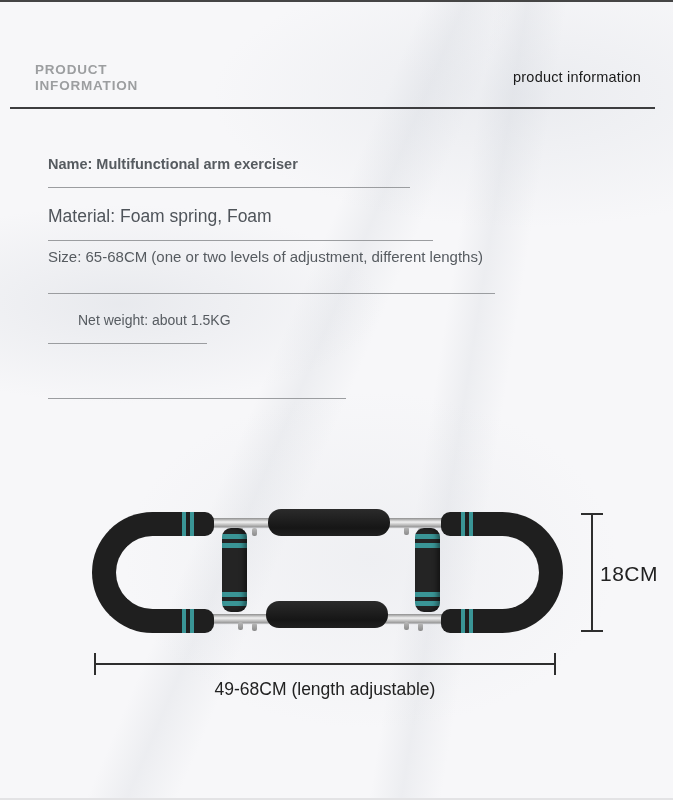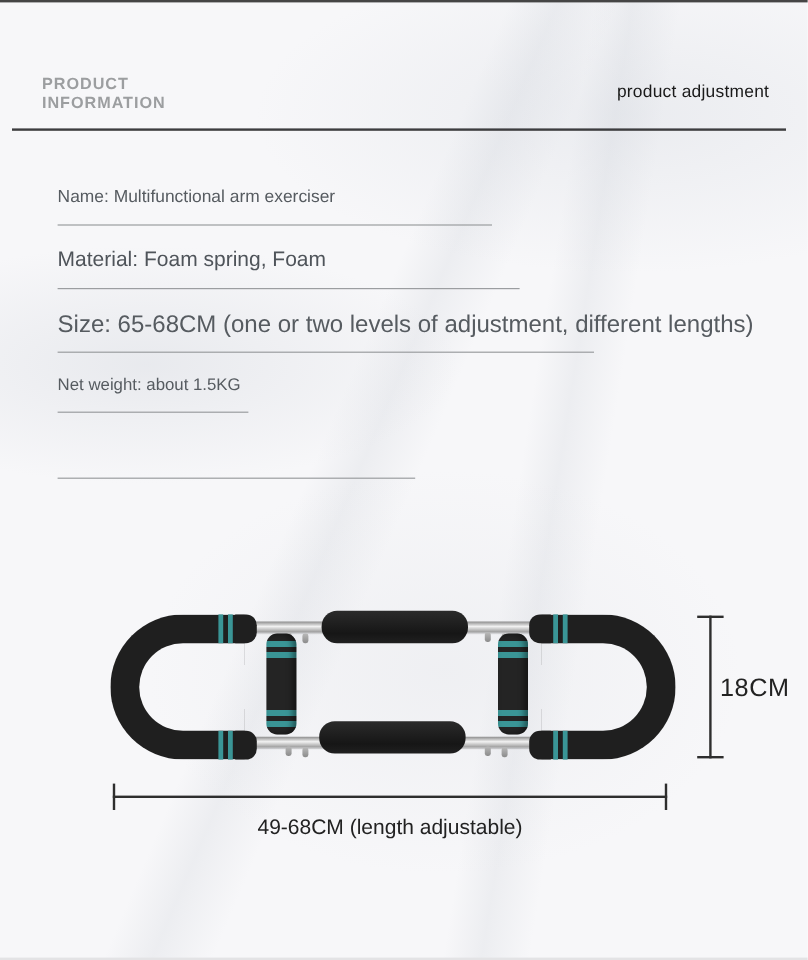--- a/index.html
+++ b/index.html
@@ -29,27 +29,27 @@
   }
   .hdr-right{
     position:absolute;right:32px;top:69px;
     font-size:14.5px;color:#1a1a1a;letter-spacing:0.2px;
   }
   .hdr-rule{position:absolute;left:10px;top:107px;width:645px;height:2px;background:#3d3d3f;}
 
   
   .spec{position:absolute;left:48px;color:#565b60;}
   .spec-underline{position:absolute;left:48px;height:1px;background:#9b9da0;}
-  .s-name{top:156px;font-size:14.5px;}
+  .s-name{top:156px;font-size:14.5px;font-weight:bold;}
   .u-name{top:187px;width:362px;}
   .s-material{top:206px;font-size:17.5px;color:#4f545a;}
   .u-material{top:240px;width:385px;}
-  .s-size{top:260px;font-size:20px;}
+  .s-size{top:248px;font-size:15px;}
   .u-size{top:293px;width:447px;}
-  .s-net{top:312px;font-size:14px;}
+  .s-net{top:312px;font-size:14px;margin-left:30px;}
   .u-net{top:343px;width:159px;}
   .s-app{top:371px;font-size:11px;}
   .u-app{top:398px;width:298px;}
 
   
   .bar{
     position:absolute;height:9px;border-radius:4px;
     background:linear-gradient(180deg,#8e8e8e,#f1f1f1 45%,#979797);
     box-shadow:0 1px 1px rgba(0,0,0,0.25);
   }
@@ -119,21 +119,21 @@
 </head>
 <body>
 
 <div class="page">
   <div class="top-strip"></div>
 
   <div class="hdr-left">
     <div>PRODUCT</div>
     <div>INFORMATION</div>
   </div>
-  <div class="hdr-right">product adjustment</div>
+  <div class="hdr-right">product information</div>
   <div class="hdr-rule"></div>
 
   <div class="spec s-name">Name: Multifunctional arm exerciser</div>
   <div class="spec-underline u-name"></div>
 
   <div class="spec s-material">Material: Foam spring, Foam</div>
   <div class="spec-underline u-material"></div>
 
   <div class="spec s-size">Size: 65-68CM (one or two levels of adjustment, different lengths)</div>
   <div class="spec-underline u-size"></div>

